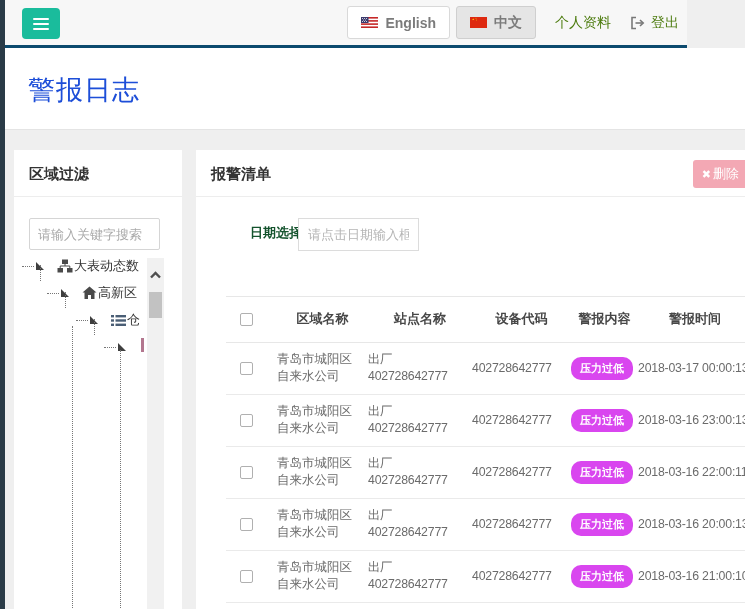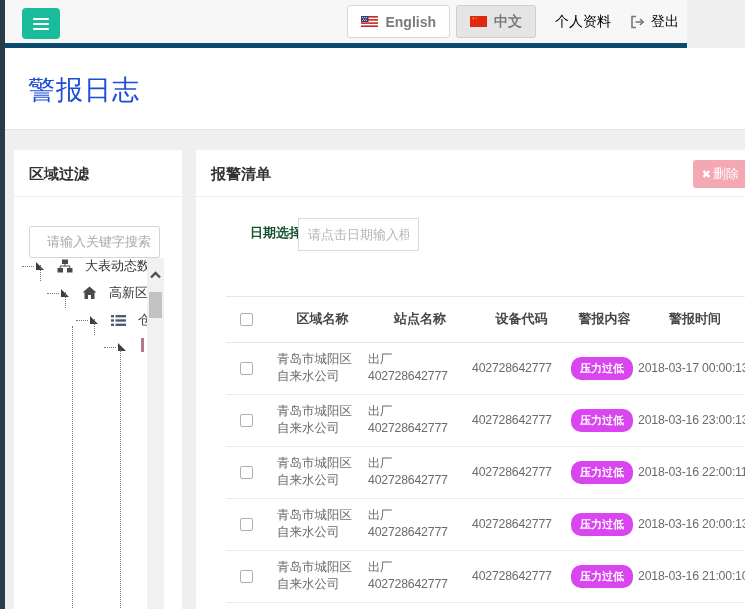--- a/index.html
+++ b/index.html
@@ -4,52 +4,52 @@
 <style>
   * { margin:0; padding:0; box-sizing:border-box; }
   html,body { width:745px; height:609px; }
   body {
     position:relative; overflow:hidden; background:#efefef;
     font-family:"Liberation Sans","DejaVu Sans",sans-serif; font-size:13px; color:#6b6b6b;
   }
   
   .dark-strip { position:absolute; left:0; top:0; width:5px; height:609px; background:#2a3b47; }
   .navbar { position:absolute; left:5px; top:0; width:682px; height:48px; background:#f7f7f7;
-            border-bottom:5px solid #0c4a6e; display:flex; }
+            border-bottom:3px solid #0c4a6e; display:flex; }
   .hamburger { position:absolute; left:17px; top:8px; width:38px; height:31px; background:#1abc9c;
                border:none; border-radius:4px; cursor:pointer; display:flex; flex-direction:column;
                justify-content:center; align-items:center; gap:3px; }
   .hamburger i { display:block; width:16px; height:2px; background:#fff; border-radius:1px; }
   .nav-right { margin-left:auto; display:flex; align-items:center; padding-right:8px; }
   .lang-btn { height:33px; display:inline-flex; align-items:center; gap:7px; padding:0 13px;
               border:1px solid #d9d9d9; border-radius:3px; background:#fff; color:#7b7b7b;
               font-size:14px; font-weight:bold; cursor:pointer; font-family:inherit; }
   .lang-btn.active { background:#e5e5e5; border-color:#cfcfcf; }
   .lang-btn + .lang-btn { margin-left:6px; }
   .flag { width:17px; height:11px; display:inline-block; flex:none; }
-  .nav-link { color:#000000; font-size:14px; text-decoration:none; margin-left:19px;
+  .nav-link { color:#4d7c0f; font-size:14px; text-decoration:none; margin-left:19px;
               display:inline-flex; align-items:center; gap:6px; cursor:pointer; }
   
   .title-band { position:absolute; left:5px; top:48px; width:740px; height:82px; background:#fff;
                 border-bottom:1px solid #e4e4e4; }
   .title-band h1 { margin:24px 0 0 23px; font-size:27px; font-weight:400; color:#1d4ed8; letter-spacing:1px; }
   
   .panel { position:absolute; background:#fff; }
   .panel-hd { position:relative; height:47px; padding:15px 15px 8px 15px; border-bottom:1px solid #ededed; }
   .panel-hd .panel-title { font-size:15px; font-weight:bold; color:#333; }
   
   .left-panel { left:14px; top:150px; width:168px; height:480px; overflow:hidden; }
-  .search-input { display:block; margin:29px 0 0 15px; width:131px; height:32px; border:1px solid #d5d5d5;
-                  border-radius:2px; padding:0 8px; font-size:13px; color:#555; font-family:Liberation Serif, serif;text-align:right; }
+  .search-input { display:block; margin:21px 0 0 15px; width:131px; height:32px; border:1px solid #d5d5d5;
+                  border-radius:2px; padding:0 8px; font-size:13px; color:#555; font-family:Liberation Sans, sans-serif; }
   .search-input::placeholder { color:#a9a9a9; }
   .tree-node { position:absolute; height:20px; display:flex; align-items:center; white-space:nowrap; }
   .hdots { width:12px; height:0; border-top:1px dotted #767676; margin-right:2px; }
   .tree-arrow { width:0; height:0; border-bottom:8px solid #3f3f3f; border-right:8px solid transparent; cursor:pointer; }
   .tree-icon { margin-left:13px; cursor:pointer; }
-  .tree-label { margin-left:12px; color:#363636; font-size:13px; cursor:pointer; }
+  .tree-label { margin-left:1px; color:#363636; font-size:13px; cursor:pointer; }
   .vline { position:absolute; width:0; border-left:1px dotted #767676; }
   .icon-sliver { position:absolute; left:127px; top:188px; width:3px; height:14px; background:#b3778f; }
   .scrollbar { position:absolute; left:133px; top:108px; width:17px; height:372px; background:#f1f1f1; }
   .scroll-up { position:absolute; left:2px; top:11px; width:13px; height:13px; cursor:pointer; }
   .scroll-thumb { position:absolute; left:2px; top:34px; width:13px; height:26px; background:#c2c2c2; cursor:pointer; }
   
   .right-panel { left:196px; top:150px; width:556px; height:480px; overflow:hidden; }
   .delete-btn { position:absolute; right:4px; top:10px; height:28px; padding:0 9px; border:none;
                 border-radius:3px; background:#f3a8b4; color:#fff; font-size:13px; cursor:pointer;
                 display:inline-flex; align-items:center; gap:2px; font-family:inherit; }

